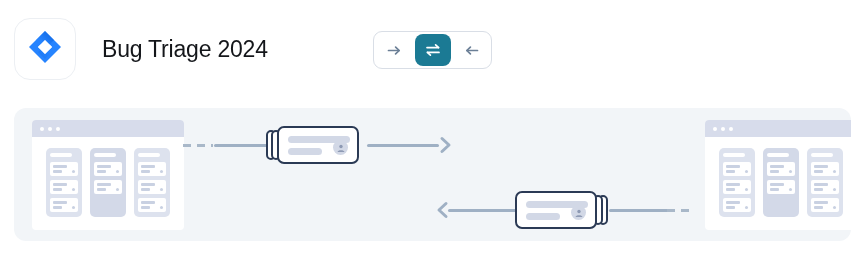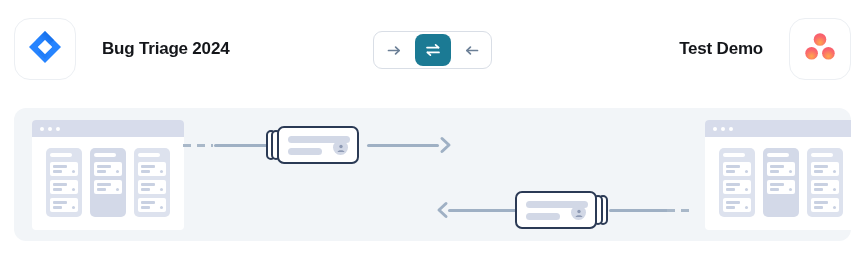--- a/index.html
+++ b/index.html
@@ -20,21 +20,21 @@
   .app-block.left { position: absolute; left: 14px; top: 18px; }
   .app-block.right { position: absolute; right: 14px; top: 18px; }
 
   .app-tile {
     width: 62px; height: 62px; border-radius: 16px;
     background: #ffffff; border: 1px solid #eceff3;
     display: flex; align-items: center; justify-content: center;
     flex: 0 0 auto;
   }
   .app-name {
-    font-size: 17px; font-weight: bold; color: #14161a;
+    font-size: 23px; font-weight: normal; color: #14161a;
     letter-spacing: -0.2px; white-space: nowrap;
   }
   .app-block.left .app-name { margin-left: 26px; }
   .app-block.right .app-name { margin-right: 26px; }
 
   
   .dir-toggle {
     position: absolute; left: 373px; top: 31px;
     width: 119px; height: 38px;
     border: 1px solid #d9dee6; border-radius: 9px;
@@ -178,39 +178,20 @@
       <div class="dir-btn">
         <span>
           <svg width="17" height="17" viewBox="0 0 17 17">
             <path d="M14.5 8.5 H4" stroke="#6b7f96" stroke-width="1.7" stroke-linecap="round" fill="none"></path>
             <path d="M7.4 5.1 L3.8 8.5 L7.4 11.9" stroke="#6b7f96" stroke-width="1.7" stroke-linecap="round" stroke-linejoin="round" fill="none"></path>
           </svg>
         </span>
       </div>
     </div>
 
-    <div class="app-block right">
-      <div class="app-name">Test Demo</div>
-      <div class="app-tile">
-        <span>
-          <svg width="34" height="34" viewBox="0 0 34 34">
-            <defs>
-              <radialGradient id="ag" cx="0.5" cy="0.75" r="0.85">
-                <stop offset="0%" stop-color="#ffa84c"></stop>
-                <stop offset="55%" stop-color="#fa6b6b"></stop>
-                <stop offset="100%" stop-color="#f8556d"></stop>
-              </radialGradient>
-            </defs>
-            <circle cx="17" cy="9.5" r="6.3" fill="url(#ag)"></circle>
-            <circle cx="8.6" cy="23.2" r="6.3" fill="url(#ag)"></circle>
-            <circle cx="25.4" cy="23.2" r="6.3" fill="url(#ag)"></circle>
-          </svg>
-        </span>
-      </div>
-    </div>
   </div>
 
   <div class="panel">
 
     <div class="board left-board">
       <div class="board-bar">
         <span class="board-dot"></span>
         <span class="board-dot"></span>
         <span class="board-dot"></span>
       </div>

